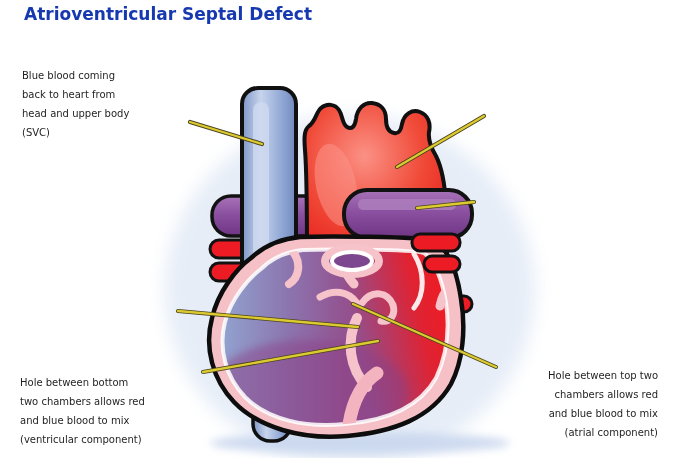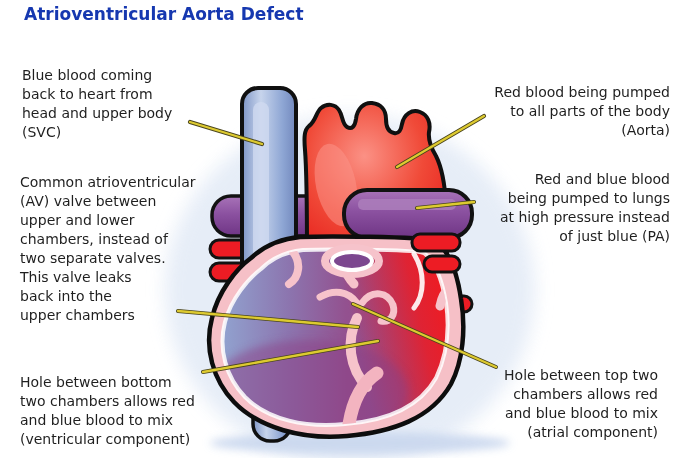--- a/index.html
+++ b/index.html
@@ -7,21 +7,21 @@
     position:relative;width:689px;height:458px;background:#ffffff;overflow:hidden;
     font-family:"DejaVu Sans","Liberation Sans",sans-serif;
   }
   .art{position:absolute;left:0;top:0;width:689px;height:458px;}
   .title{
     position:absolute;left:24px;top:4px;margin:0;
     font-size:17px;font-weight:bold;color:#1638b0;letter-spacing:0px;
   }
   .lbl{
     position:absolute;white-space:pre-line;
-    font-size:14px;line-height:19px;color:#1f1f1f;
+    font-size:10px;line-height:19px;color:#1f1f1f;
   }
   .lbl.left{text-align:left;}
   .lbl.right{text-align:right;}
   #lbl-svc{left:22px;top:66px;width:240px;}
   #lbl-av{left:20px;top:173px;width:245px;}
   #lbl-vent{left:20px;top:373px;width:245px;}
   #lbl-aorta{right:19px;top:83px;width:250px;}
   #lbl-pa{right:19px;top:170px;width:250px;}
   #lbl-atrial{right:31px;top:366px;width:230px;}
 </style>
@@ -154,43 +154,28 @@
         <line x1="474" y1="202" x2="417" y2="208" stroke="#4a451d" stroke-width="4.2"></line>
         <line x1="474" y1="202" x2="417" y2="208" stroke="#ddca30" stroke-width="2.3"></line>
       </g>
       <g>
         <line x1="496" y1="367" x2="353" y2="304" stroke="#4a451d" stroke-width="4"></line>
         <line x1="496" y1="367" x2="353" y2="304" stroke="#ddca30" stroke-width="2.3"></line>
       </g>
     </g>
   </svg>
 
-  <h1 class="title">Atrioventricular Aorta Defect</h1>
+  <h1 class="title">Atrioventricular Septal Defect</h1>
 
   <div class="lbl left" id="lbl-svc">Blue blood coming
 back to heart from
 head and upper body
 (SVC)</div>
-  <div class="lbl left" id="lbl-av">Common atrioventricular
-(AV) valve between
-upper and lower
-chambers, instead of
-two separate valves.
-This valve leaks
-back into the
-upper chambers</div>
   <div class="lbl left" id="lbl-vent">Hole between bottom
 two chambers allows red
 and blue blood to mix
 (ventricular component)</div>
-  <div class="lbl right" id="lbl-aorta">Red blood being pumped
-to all parts of the body
-(Aorta)</div>
-  <div class="lbl right" id="lbl-pa">Red and blue blood
-being pumped to lungs
-at high pressure instead
-of just blue (PA)</div>
   <div class="lbl right" id="lbl-atrial">Hole between top two
 chambers allows red
 and blue blood to mix
 (atrial component)</div>
 
 </div>
 
 </body></html>

